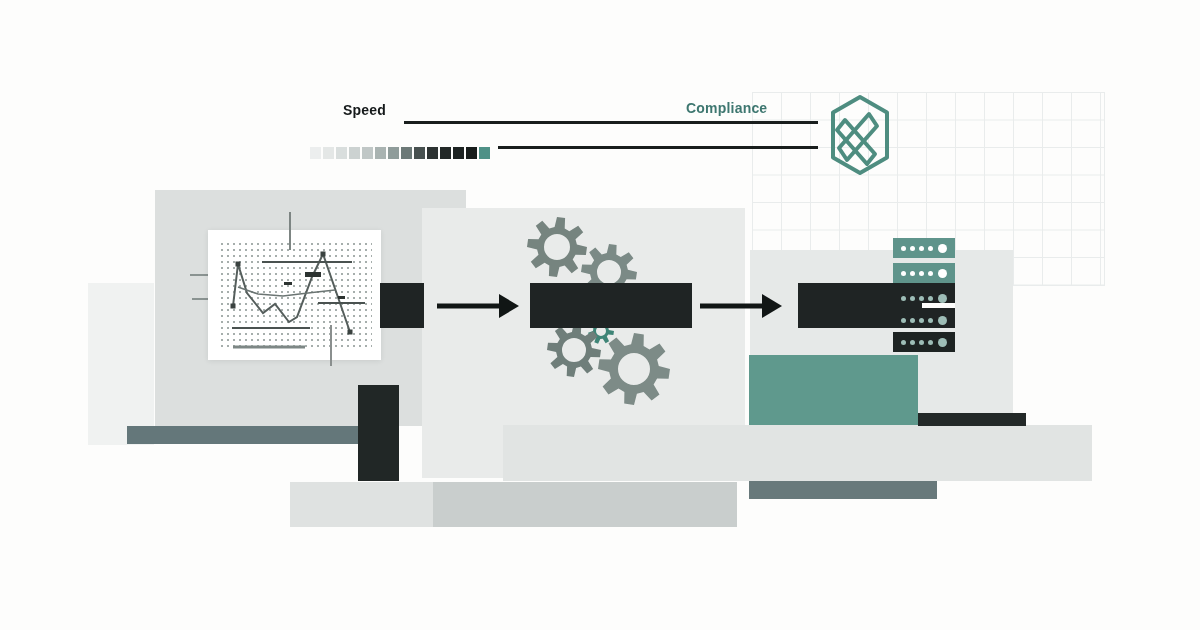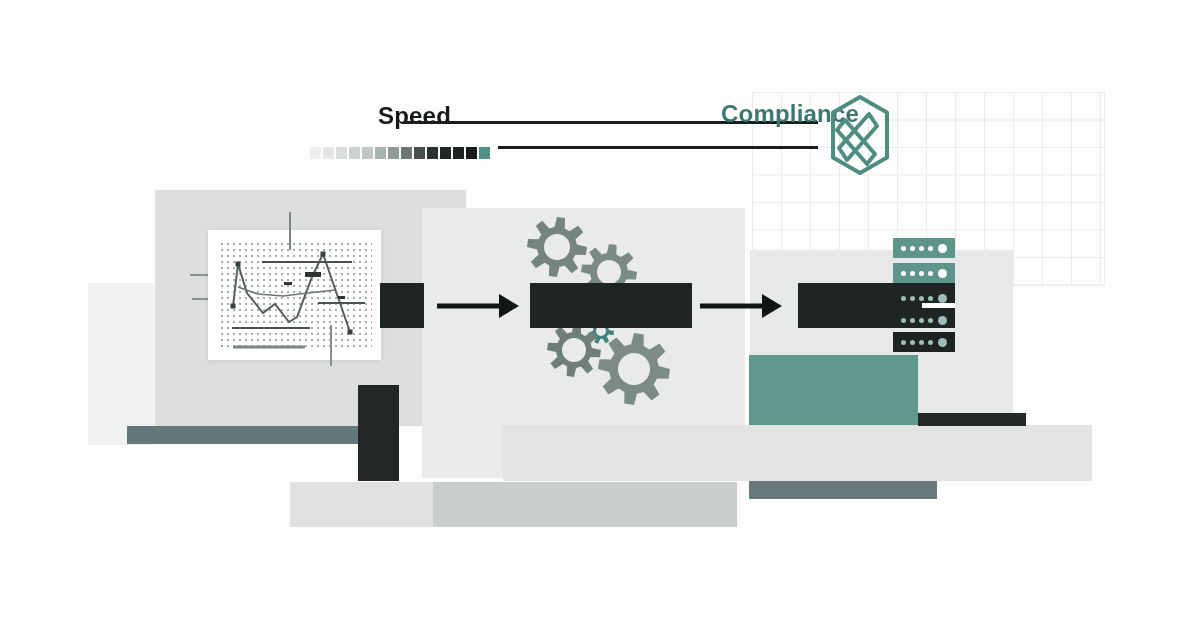--- a/index.html
+++ b/index.html
@@ -1,19 +1,19 @@
 <!DOCTYPE html>
 <html><head>
 <meta charset="utf-8">
 <style>
   html,body{margin:0;padding:0;background:#fdfdfc;}
   #stage{position:relative;width:1200px;height:630px;overflow:hidden;
          font-family:"Liberation Sans",sans-serif;background:#fdfdfc;}
   .abs{position:absolute;}
-  .label{position:absolute;font-weight:700;font-size:24px;letter-spacing:.2px;margin-left:35px;}
+  .label{position:absolute;font-weight:700;font-size:14px;letter-spacing:.2px;}
   #speed-label{left:343px;top:102px;color:#15191a;}
   #compliance-label{left:686px;top:100px;color:#3e7770;}
   .rule{position:absolute;height:3px;background:#191e1d;}
   #rule-speed{left:404px;top:121px;width:414px;}
   #rule-compliance{left:498px;top:146px;width:320px;}
   #swatch-row{position:absolute;left:310px;top:147px;display:flex;gap:2px;}
   .swatch{width:11px;height:12px;}
   #bg-grid{position:absolute;left:752px;top:92px;width:352px;height:193px;
     background-image:linear-gradient(to right,#e9ecec 1px,transparent 1px),
                      linear-gradient(to bottom,#e9ecec 1px,transparent 1px);

